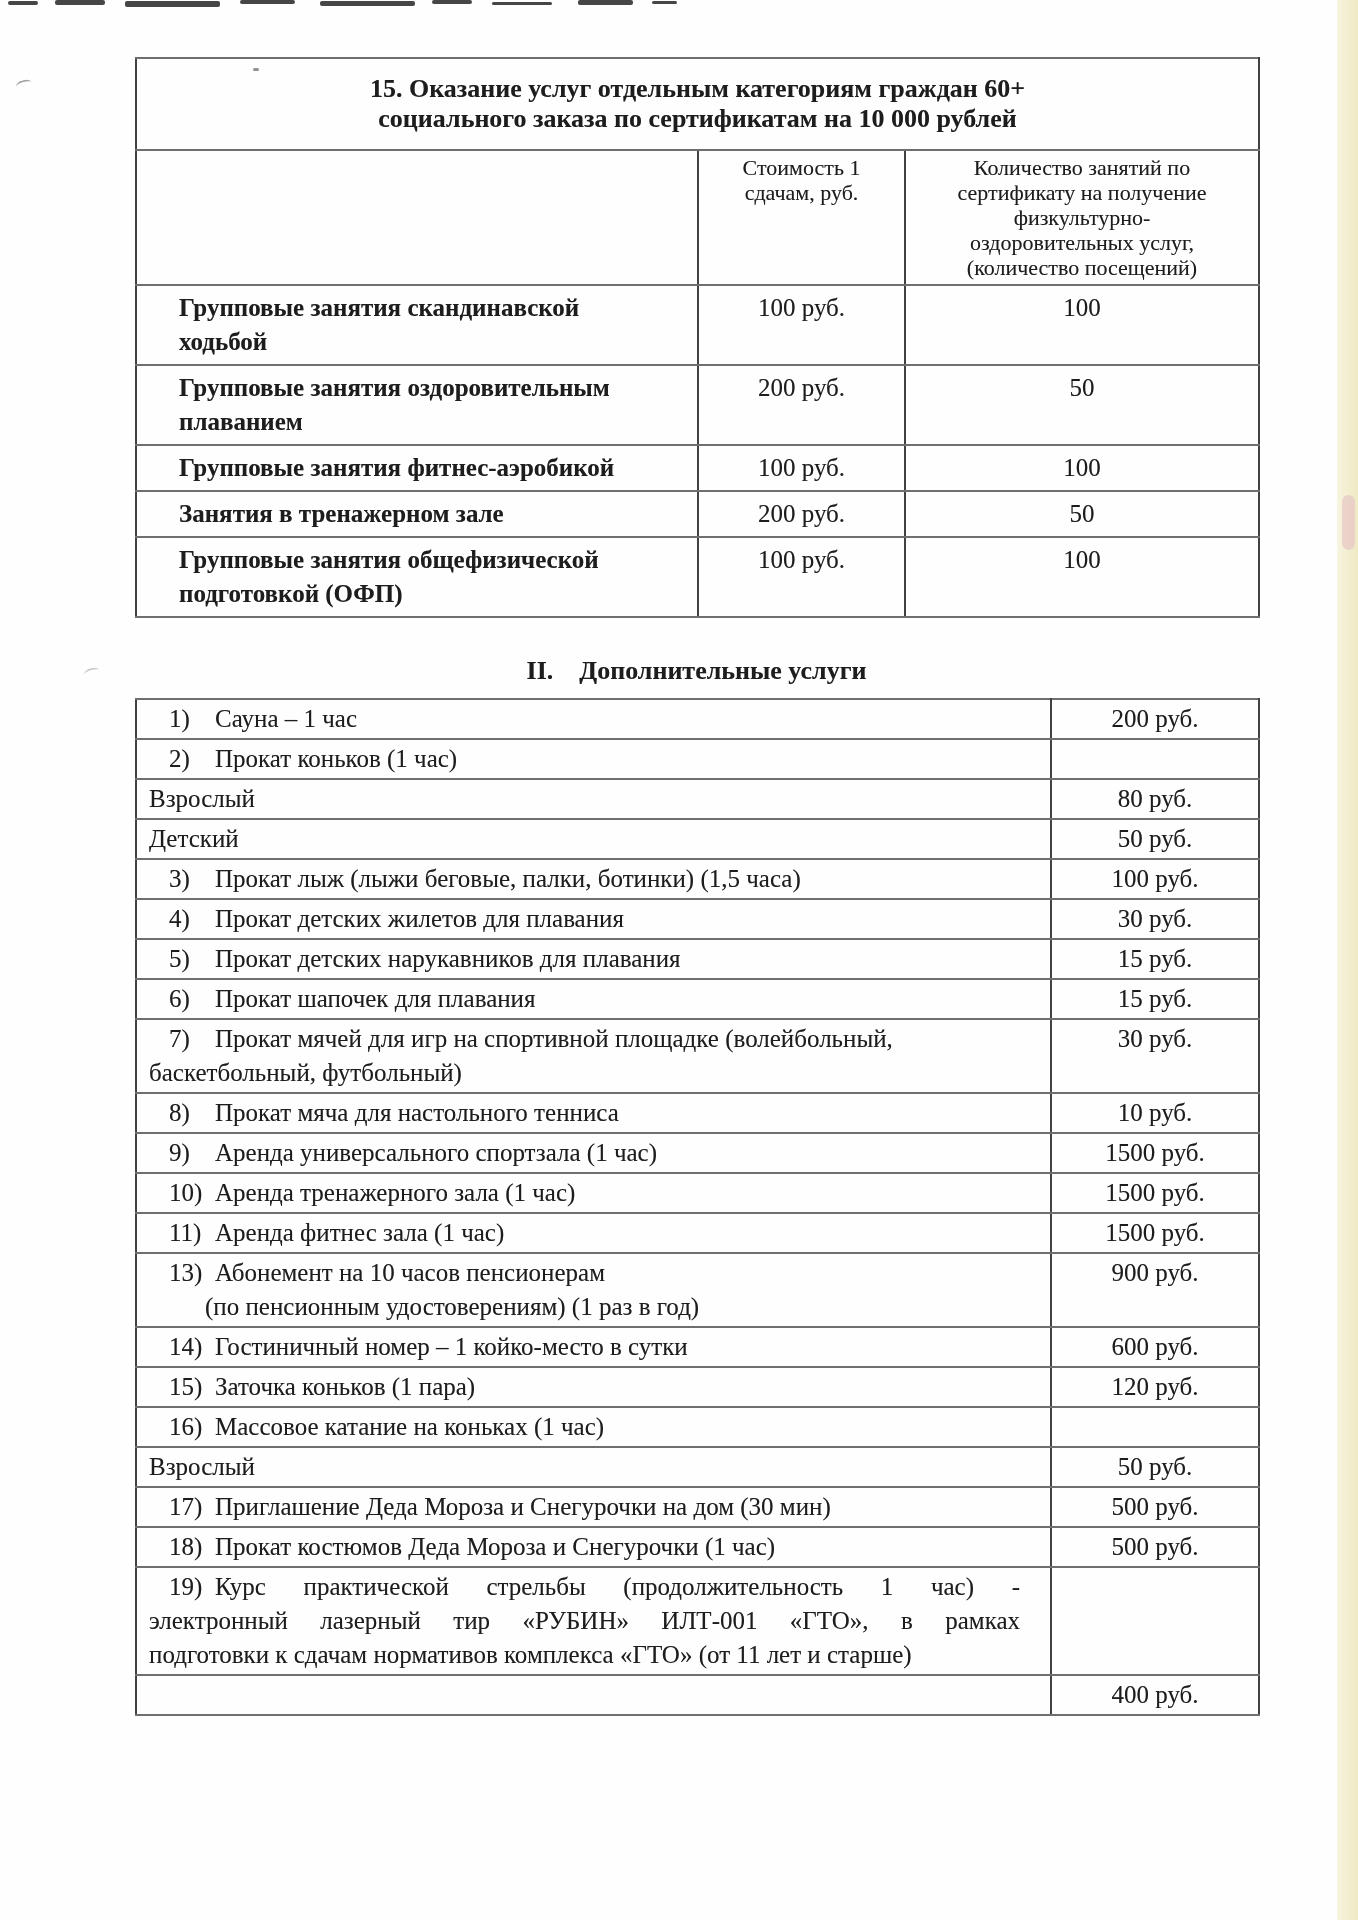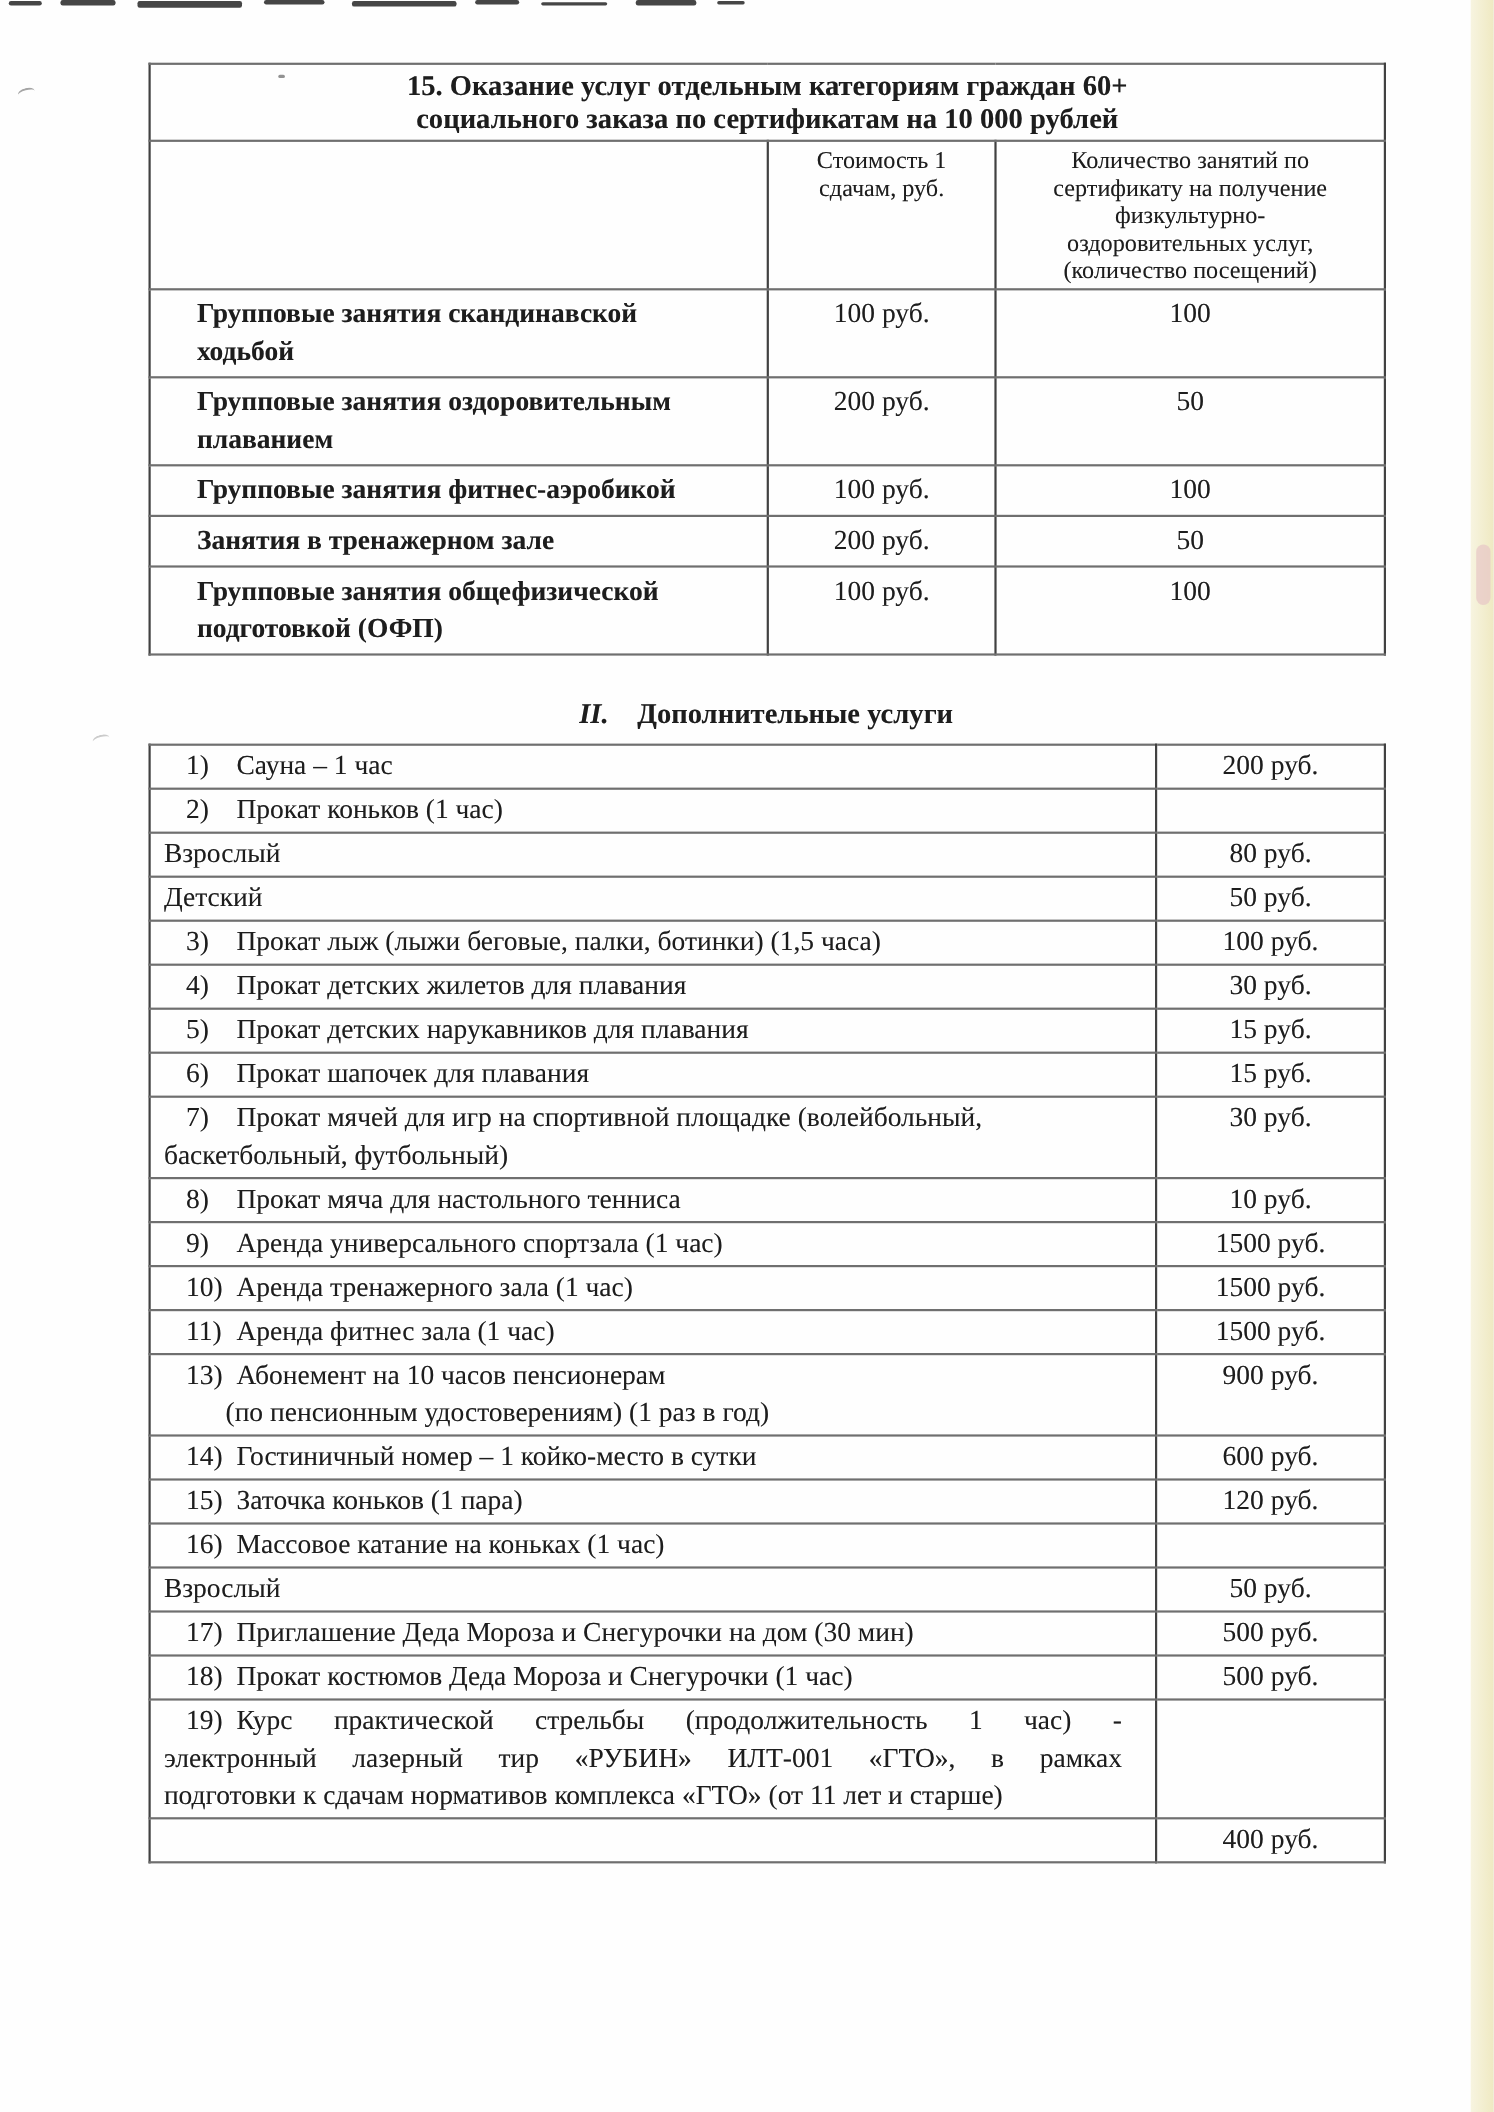--- a/index.html
+++ b/index.html
@@ -11,28 +11,28 @@
     color:#1d1d1d;
     overflow:hidden;
     text-shadow:0 0 .6px rgba(25,25,25,.35);
   }
   .doc{position:absolute;left:135px;top:57px;width:1123px;}
   table{border-collapse:collapse;table-layout:fixed;width:1123px;}
   td{border:2px solid #414141;border-top-color:#6f6f6f;border-bottom-color:#6f6f6f;vertical-align:top;}
   table{border:2px solid #4a4a4a;}
 
   
-  .t1 .title-cell{text-align:center;font-weight:bold;font-size:26px;line-height:30px;padding:4px 8px;margin-top:29px;}
+  .t1 .title-cell{text-align:center;font-weight:bold;font-size:26px;line-height:30px;padding:15px 8px;margin-top:29px;}
   .t1 .hdr{font-size:22px;line-height:25px;text-align:center;padding:4px 8px;}
   .t1 .svc{font-size:25px;line-height:34px;padding:5px 10px 5px 42px;font-weight:bold;}
   .t1 .val{font-size:25px;line-height:34px;text-align:center;padding:5px 4px;}
 
   
   .sec-head{margin:36px 0 10px;text-align:center;font-weight:bold;font-size:26px;line-height:34px;}
-  .sec-head .n{margin-right:26px;font-style:italic;}
+  .sec-head .n{margin-right:26px;}
 
   
   .t2 .name{font-size:25px;line-height:34px;padding:2px 30px 2px 12px;margin-left:28px;}
   .t2 .price{font-size:25px;line-height:34px;text-align:center;padding:2px 4px;}
   .num{display:inline-block;width:66px;padding-left:20px;box-sizing:border-box;}
   .jl{text-align:justify;text-align-last:justify;}
   .l2-indent{padding-left:56px;}
 
   
   .speck{position:absolute;background:#262626;border-radius:2px;opacity:.85;}

